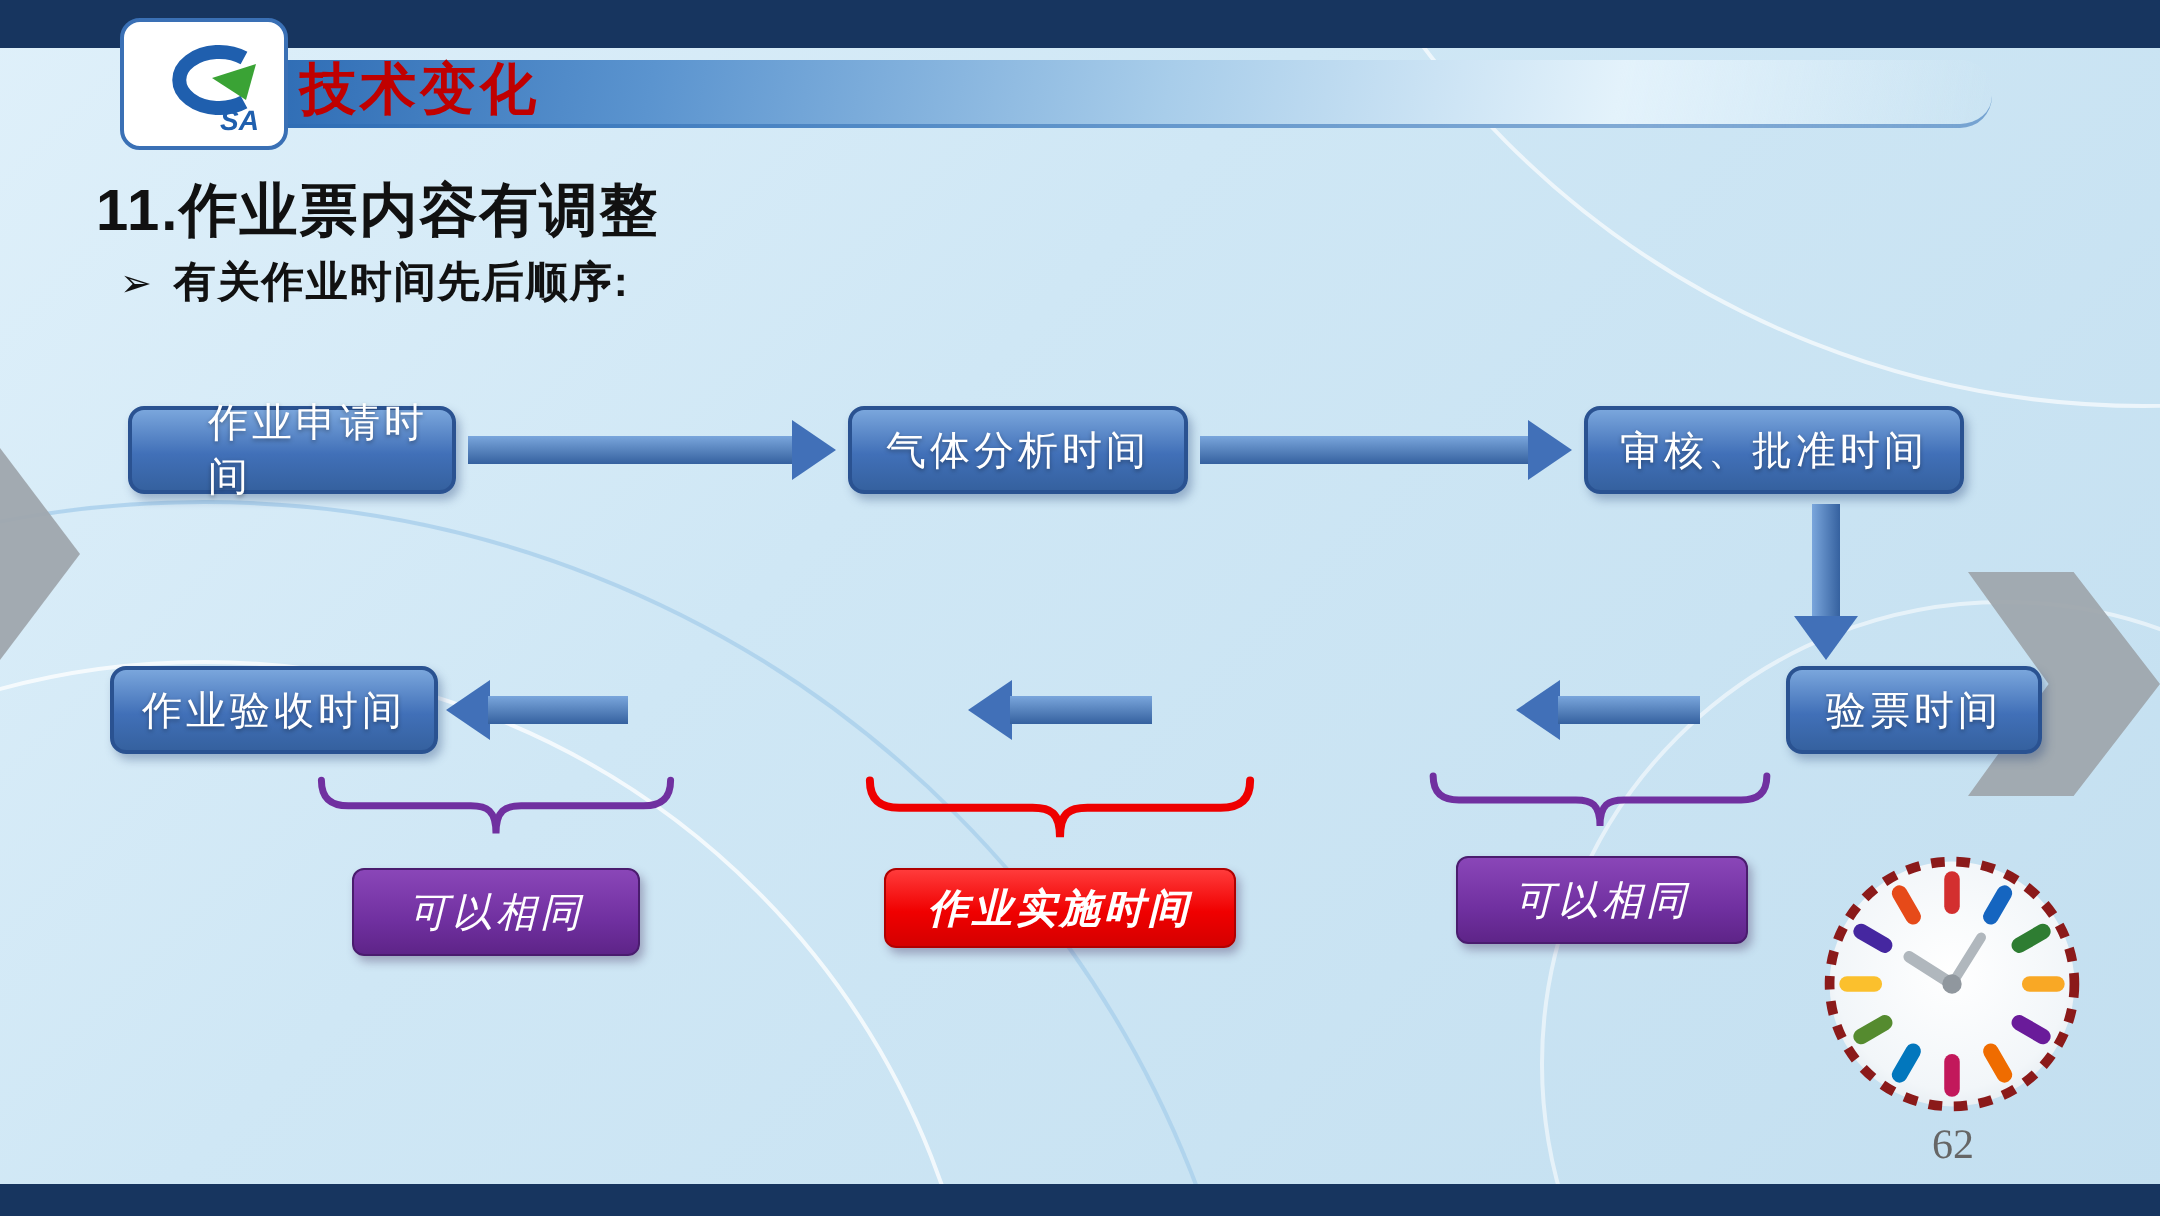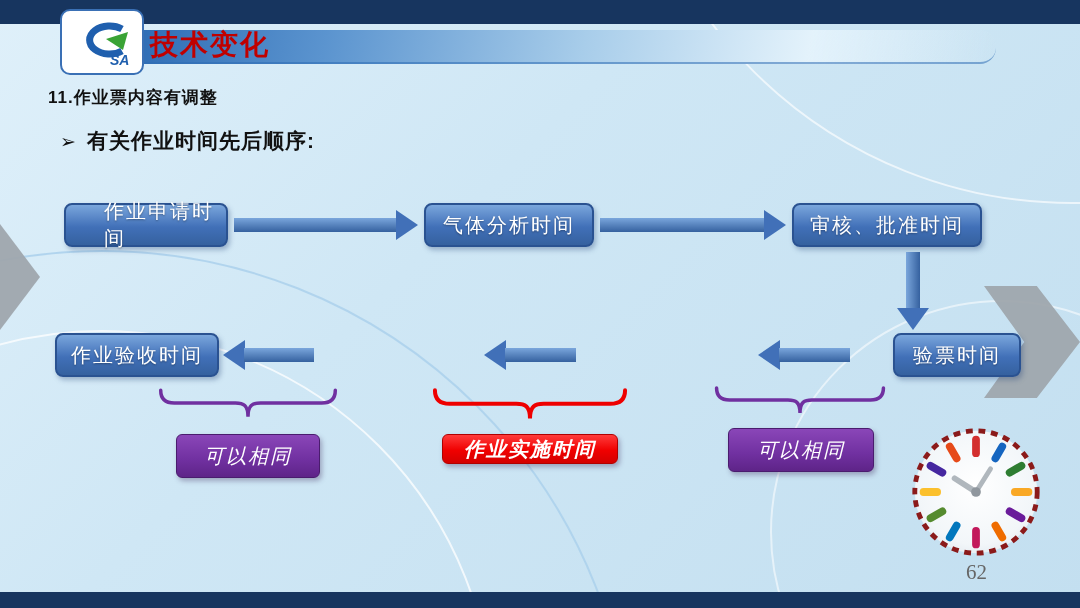--- a/index.html
+++ b/index.html
@@ -19,21 +19,21 @@
   .bottom-bar{position:absolute;left:0;bottom:0;right:0;height:16px;background:#17355f;}
 
   .logo{position:absolute;left:44px;top:9px;width:80px;height:62px;background:#ffffff;
     border:2px solid #3a70b5;border-radius:10px;z-index:5;display:flex;align-items:center;justify-content:flex-end;margin-left:16px;}
 
   .banner{position:absolute;left:138px;top:30px;width:858px;height:32px;
     background:linear-gradient(100deg,#2f6db5 0%,#5b94cf 22%,#a8cdea 52%,#e3f2fb 78%,rgba(227,242,251,0) 100%);
     border-radius:3px 16px 16px 3px;border-bottom:2px solid rgba(47,109,181,0.55);}
   .banner-title{position:absolute;left:12px;top:0;line-height:30px;font-size:28px;font-weight:bold;color:#c00000;letter-spacing:2px;}
 
-  .page-title{position:absolute;left:48px;top:86px;font-size:17px;font-weight:bold;color:#111;letter-spacing:1px;}
+  .page-title{position:absolute;left:48px;top:86px;font-size:29px;font-weight:bold;color:#111;letter-spacing:1px;}
   .bullet{position:absolute;left:60px;top:127px;font-size:21px;font-weight:bold;color:#111;letter-spacing:1px;}
   .bullet .marker{margin-right:10px;font-size:19px;}
 
   .flow-box{position:absolute;height:44px;border-radius:8px;
     background:linear-gradient(180deg,#7aa6dc 0%,#4170b8 55%,#35619f 100%);
     border:2px solid #2a5291;color:#fff;display:flex;align-items:center;justify-content:center;
     font-size:20px;letter-spacing:2px;text-shadow:0 1px 2px rgba(0,0,0,0.35);
     box-shadow:2px 3px 5px rgba(40,70,120,0.35);box-sizing:border-box;}
 
   .h-arrow{position:absolute;height:30px;}
@@ -140,21 +140,21 @@
     <path d="M 3 2 C 3 11, 9 14, 18 14 L 86 14 C 95 14, 100 16, 100 27 C 100 16, 105 14, 114 14 L 182 14 C 191 14, 197 11, 197 2" fill="none" stroke="#7030a0" stroke-width="3.5" stroke-linecap="round" vector-effect="non-scaling-stroke"></path>
   </svg>
   <svg class="brace" style="left:432px;top:388px;" width="196" height="34" viewBox="0 0 200 30" preserveAspectRatio="none">
     <path d="M 3 2 C 3 11, 9 14, 18 14 L 86 14 C 95 14, 100 16, 100 27 C 100 16, 105 14, 114 14 L 182 14 C 191 14, 197 11, 197 2" fill="none" stroke="#ee0000" stroke-width="4" stroke-linecap="round" vector-effect="non-scaling-stroke"></path>
   </svg>
   <svg class="brace" style="left:714px;top:386px;" width="172" height="30" viewBox="0 0 200 30" preserveAspectRatio="none">
     <path d="M 3 2 C 3 11, 9 14, 18 14 L 86 14 C 95 14, 100 16, 100 27 C 100 16, 105 14, 114 14 L 182 14 C 191 14, 197 11, 197 2" fill="none" stroke="#7030a0" stroke-width="3.5" stroke-linecap="round" vector-effect="non-scaling-stroke"></path>
   </svg>
 
   <div class="tag purple" style="left:176px;top:434px;width:144px;">可以相同</div>
-  <div class="tag red" style="left:442px;top:434px;width:176px;height:30px;">作业实施时间</div>
+  <div class="tag red" style="left:442px;top:434px;width:176px;height:40px;">作业实施时间</div>
   <div class="tag purple" style="left:728px;top:428px;width:146px;">可以相同</div>
 
   <svg class="clock" viewBox="0 0 140 140">
     <defs>
       <radialGradient id="cg" cx="50%" cy="45%" r="60%">
         <stop offset="0%" stop-color="#ffffff"></stop>
         <stop offset="80%" stop-color="#f2f6f9"></stop>
         <stop offset="100%" stop-color="#e3eaf0"></stop>
       </radialGradient>
     </defs>

